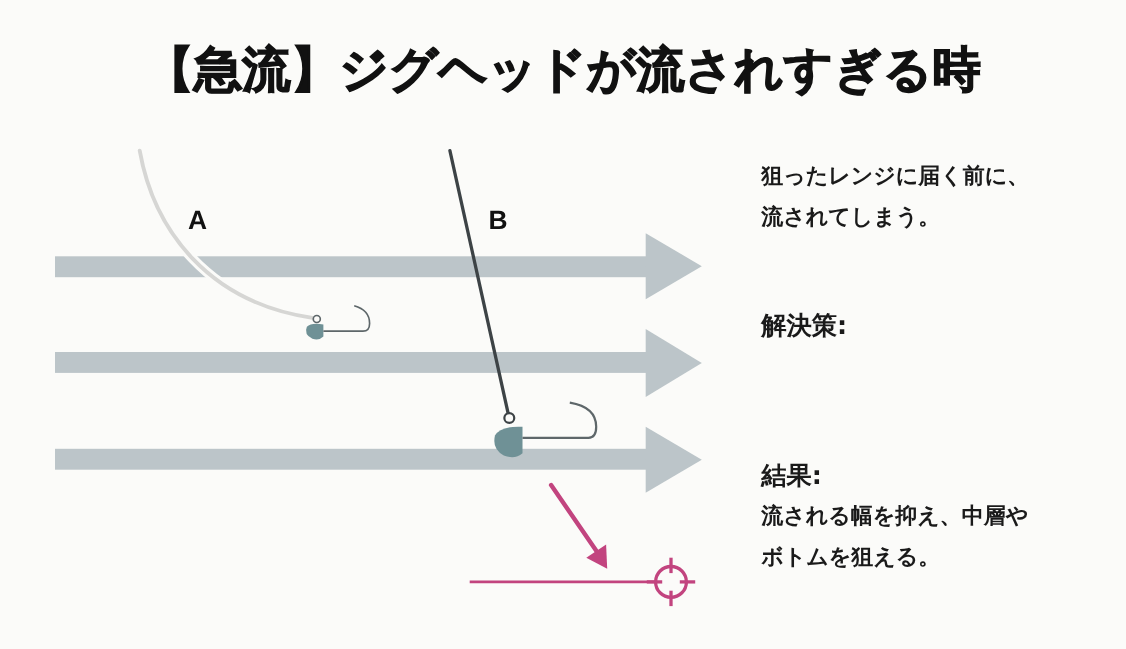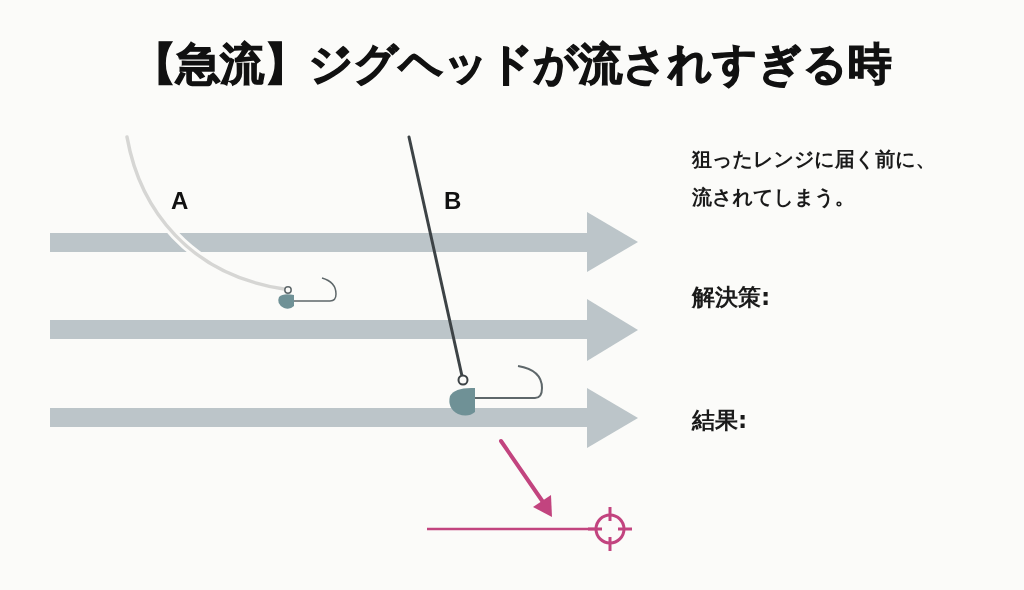--- a/index.html
+++ b/index.html
@@ -91,15 +91,17 @@
 
 <div class="panel" style="top:140px;">
   <div class="body">狙ったレンジに届く前に、
 流されてしまう。</div>
 </div>
 
 <div class="panel" style="top:281px;">
   <div class="heading">解決策:</div>
 </div>
 
-<div class="panel" style="top:404px;">
+<div class="panel" style="top:417px;">
   <div class="heading">結果:</div>
+  <div class="body">流される幅を抑え、中層や
+ボトムを狙える。</div>
 </div>
 
 </body></html>

